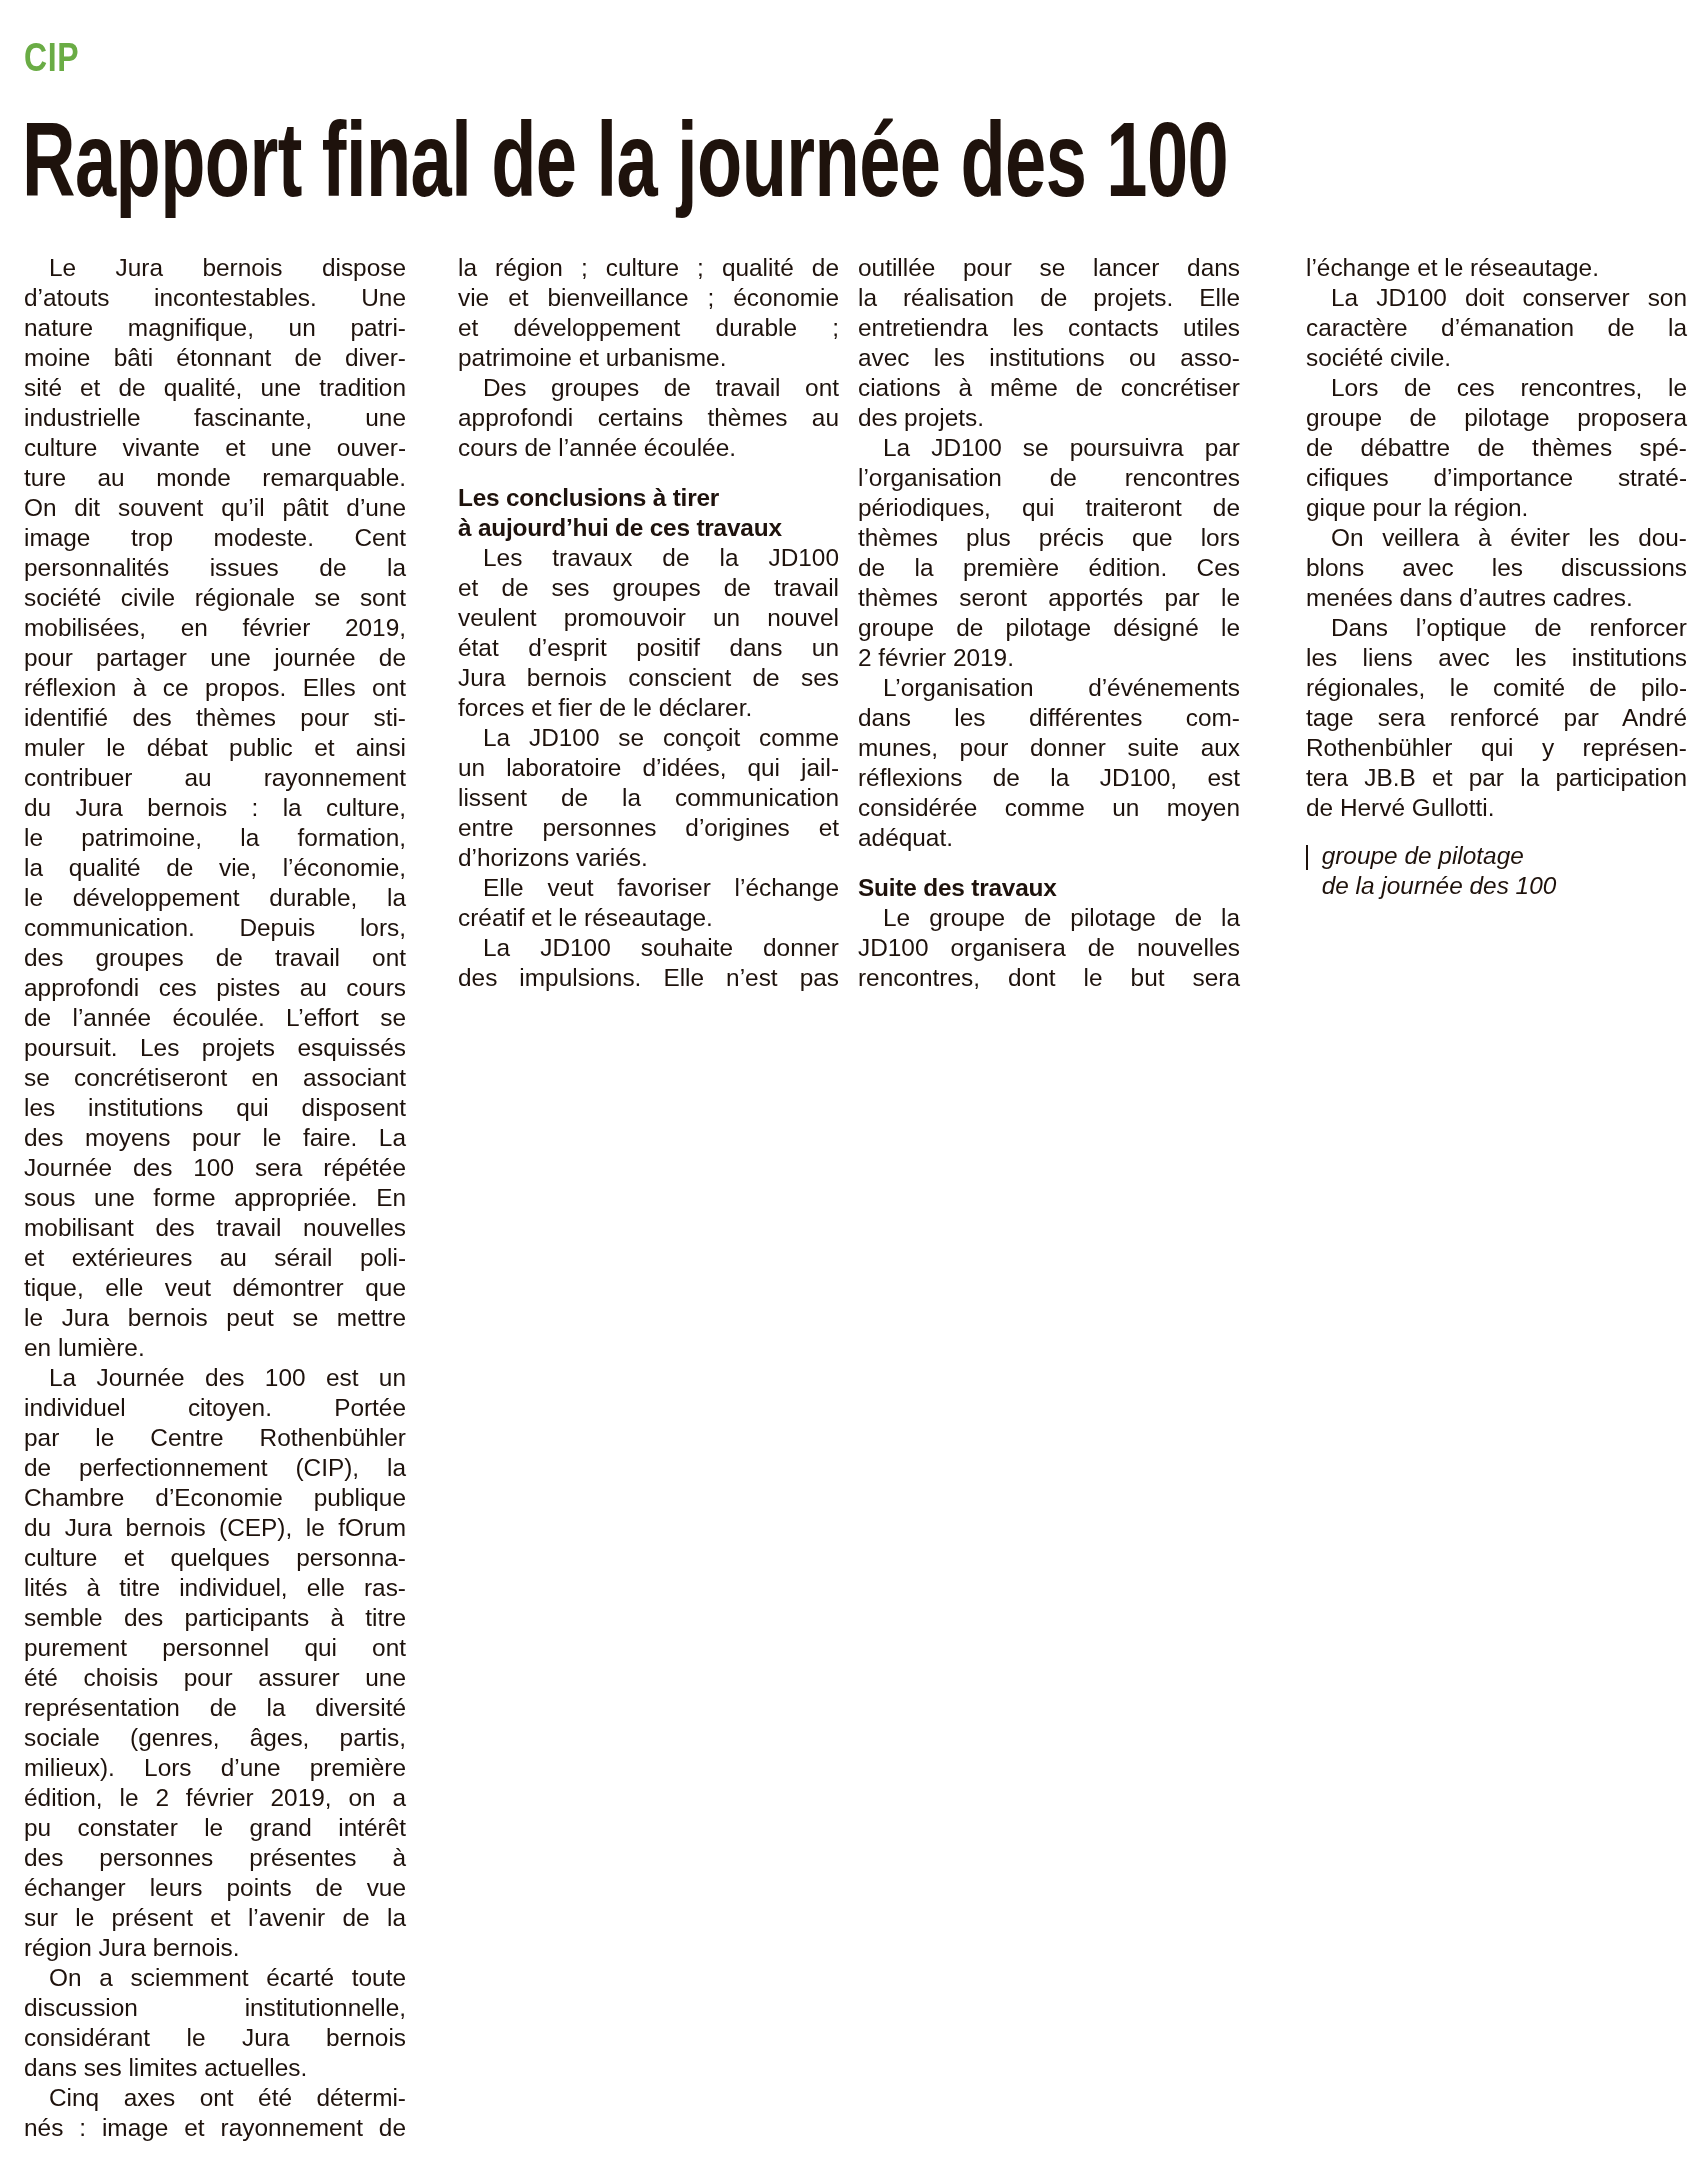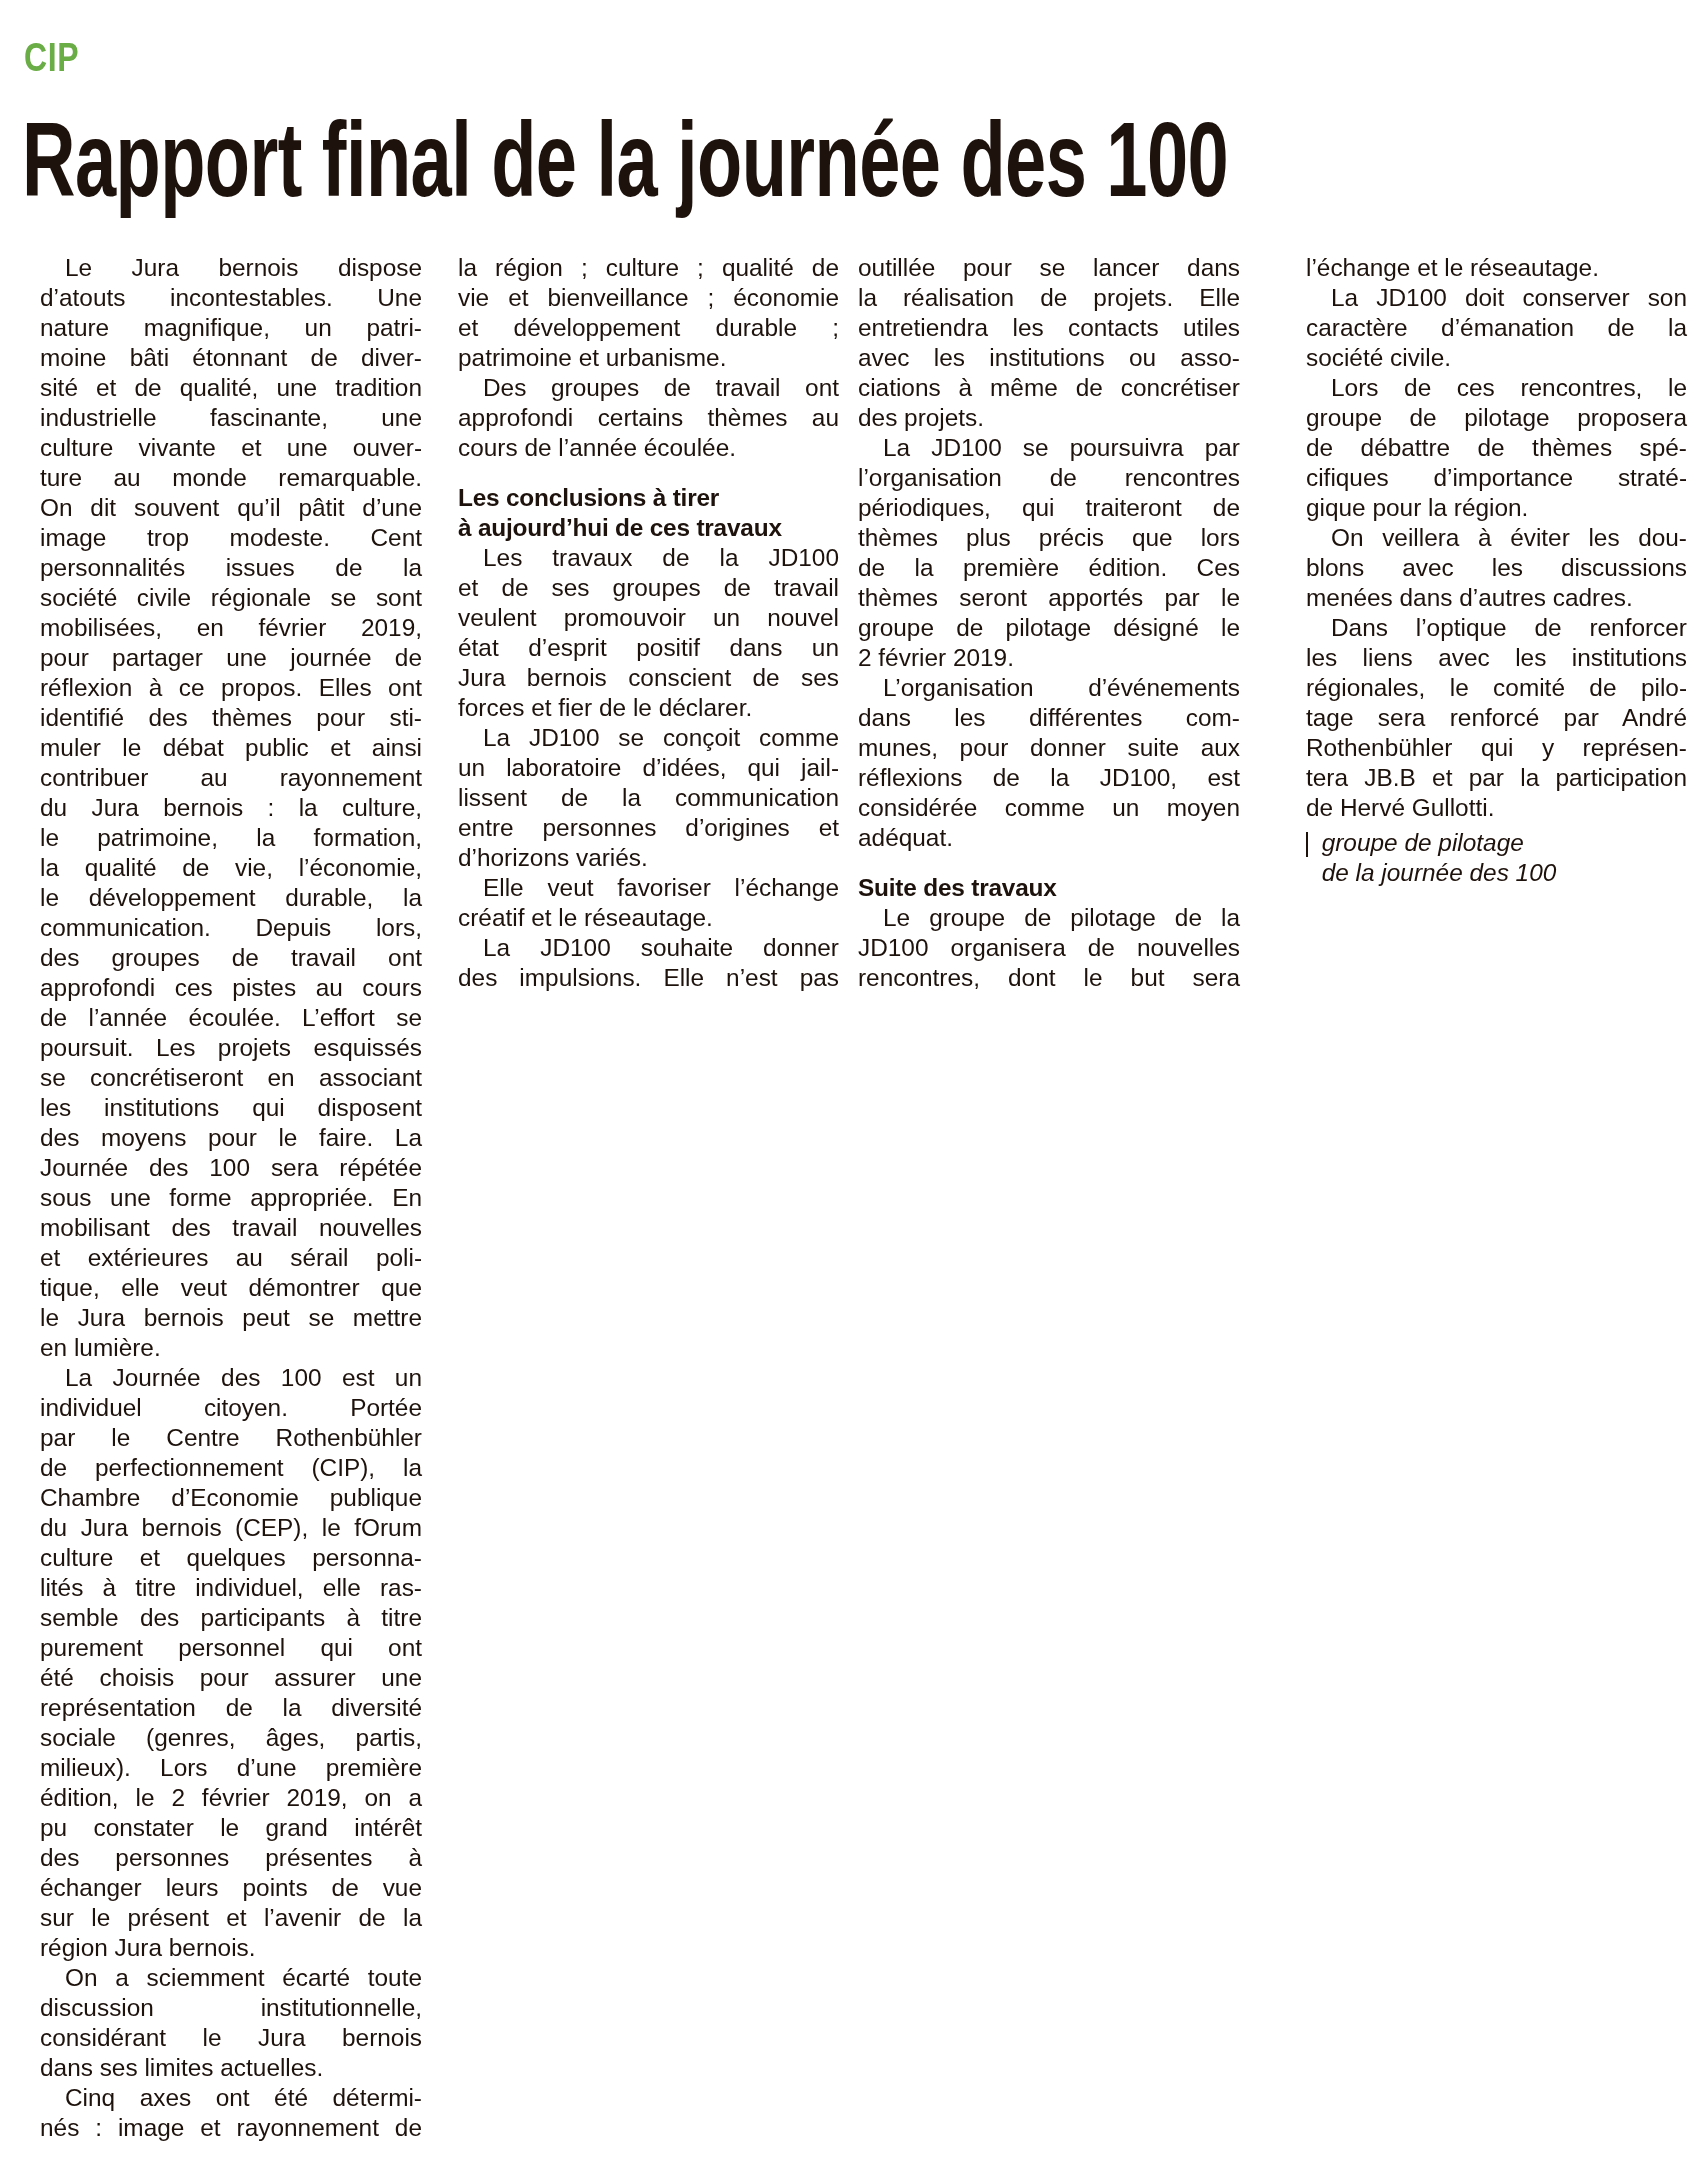--- a/index.html
+++ b/index.html
@@ -40,21 +40,21 @@
     color: #1e120c;
     white-space: nowrap;
     transform: scaleX(0.705);
     transform-origin: left top;
     letter-spacing: -0.8px;
   }
   .column {
     position: absolute;
     top: 253px;
   }
-  #col1 { left: 40px;   width: 382px; }
+  #col1 { left: 24px;   width: 382px; }
   #col2 { left: 458px;  width: 381px; }
   #col3 { left: 858px; width: 382px; }
   #col4 { left: 1306px; width: 381px; }
 
   .line {
     display: block;
     height: 30px;
     line-height: 30px;
     font-size: 24.4px;
     white-space: nowrap;
@@ -76,21 +76,21 @@
     display: block;
     font-weight: bold;
     font-size: 24.4px;
     line-height: 30px;
     height: 30px;
     white-space: nowrap;
     letter-spacing: -0.2px;
   }
   .byline {
     display: block;
-    margin-top: 5px;
+    margin-top: 18px;
     font-style: italic;
     font-size: 24.4px;
     line-height: 30px;
     position: relative;
     padding-left: 15.7px;
   }
   .byline-bar {
     position: absolute;
     left: 0;
     top: 3.9px;

